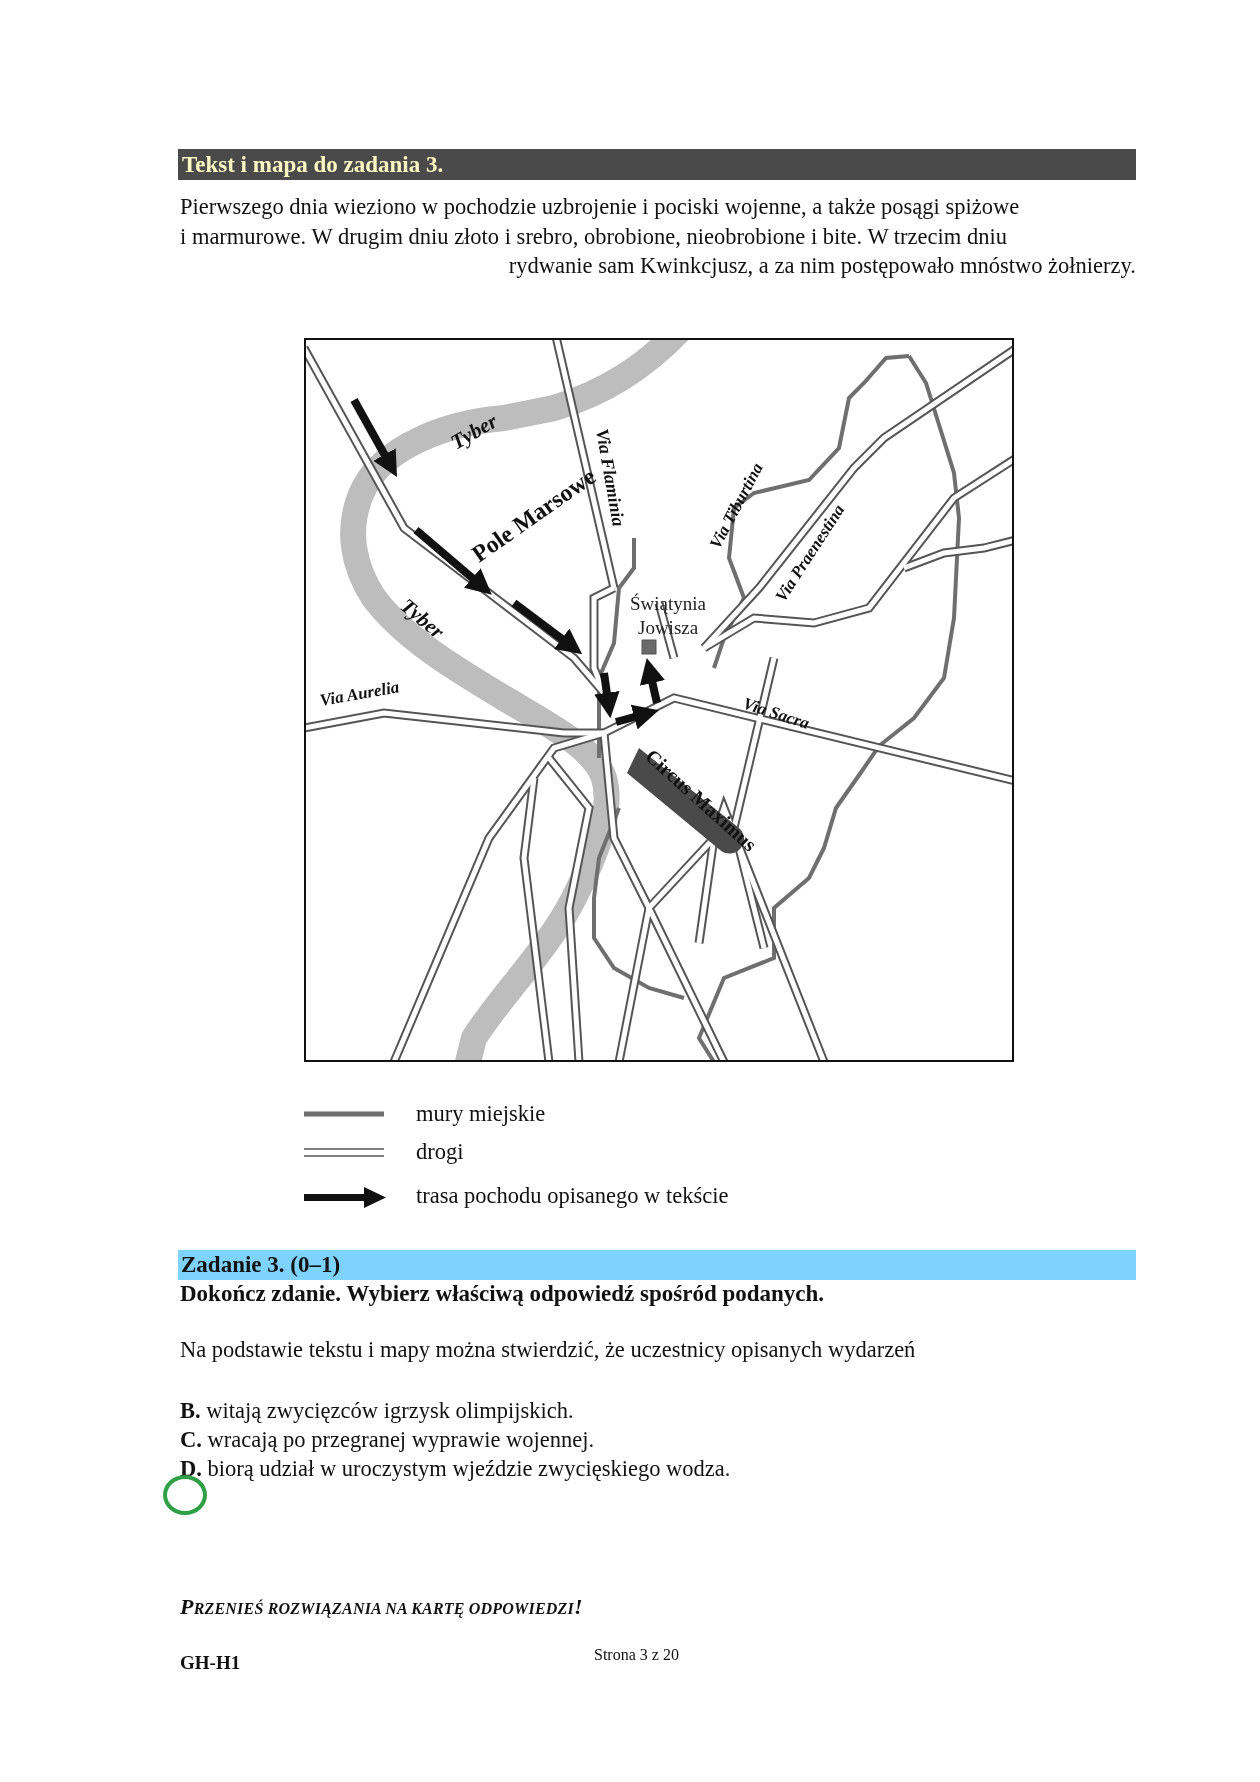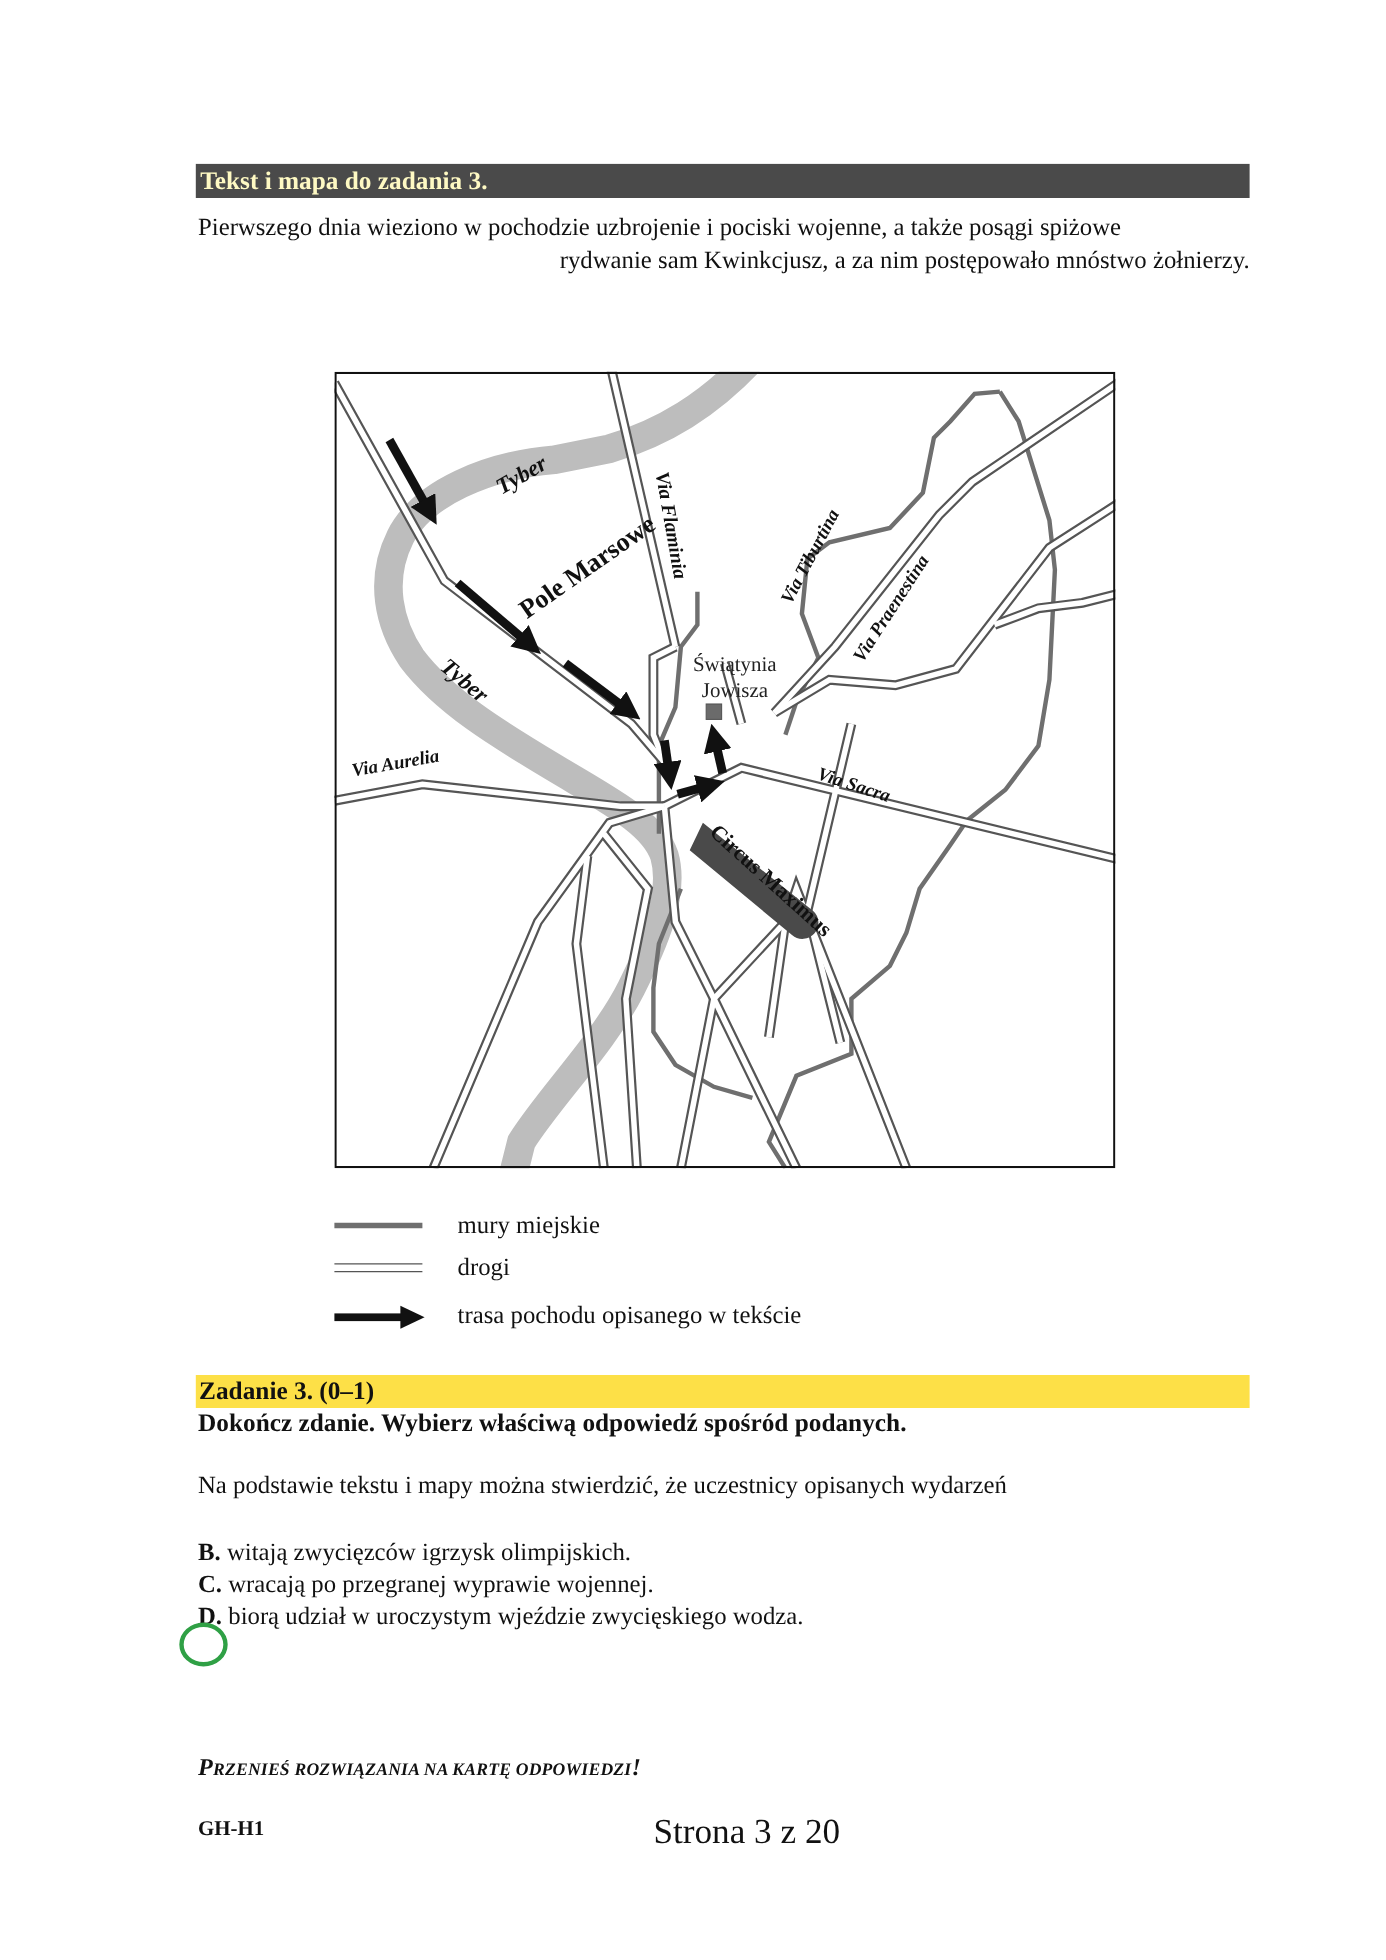--- a/index.html
+++ b/index.html
@@ -10,43 +10,44 @@
                 line-height: 31px; padding-left: 4px; box-sizing: border-box; }
   .passage { position: absolute; left: 180px; top: 192px; width: 956px; font-size: 22.5px;
              line-height: 29.5px; text-align: justify; }
   .passage p { margin: 0; }
   .map-frame { position: absolute; left: 304px; top: 338px; width: 710px; height: 724px; }
   .legend { position: absolute; left: 302px; top: 1098px; width: 600px; }
   .legend-row { position: absolute; left: 0; height: 36px; width: 600px; }
   .legend-sym { position: absolute; left: 0; top: 0; width: 86px; height: 36px; }
   .legend-label { position: absolute; left: 114px; top: 3px; font-size: 22.5px; }
   .task-bar { position: absolute; left: 178px; top: 1250px; width: 958px; height: 30px;
-              background: #fde047; font-weight: bold; font-size: 23px; line-height: 30px;
+              background: #7dd3fc; font-weight: bold; font-size: 23px; line-height: 30px;
               padding-left: 3px; box-sizing: border-box; }
   .instruction { position: absolute; left: 180px; top: 1281px; font-weight: bold; font-size: 23px; }
   .question { position: absolute; left: 180px; top: 1337px; font-size: 22.5px; }
   .options { position: absolute; left: 180px; top: 1396px; font-size: 22.5px; line-height: 29px; }
   .option { position: relative; white-space: nowrap; }
   .option .letter { font-weight: bold; }
   .circle-mark { position: absolute; left: 163px; top: 1475px; width: 44px; height: 40px;
                  border: 4px solid #2fa045; border-radius: 50%; box-sizing: border-box; }
   .transfer { position: absolute; left: 180px; top: 1594px; font-size: 20px; font-weight: bold; font-style: italic; letter-spacing: 0.2px; }
   .transfer .big { font-size: 22px; }
   .transfer .sc { font-size: 16px; }
   .footer-code { position: absolute; left: 180px; top: 1652px; font-size: 19px; font-weight: bold; }
-  .footer-page { position: absolute; left: 594px; top: 1646px; font-size: 32px; }
+  .footer-page { position: absolute; left: 594px; top: 1646px; font-size: 16px; }
   svg text { font-family: "Liberation Serif", "DejaVu Serif", serif; }
 </style>
 </head>
 <body>
 
 <div class="header-bar">Tekst i mapa do zadania 3.</div>
 
 <div class="passage">
   <p>Pierwszego dnia wieziono w pochodzie uzbrojenie i pociski wojenne, a także posągi spiżowe</p>
+  <p>i marmurowe. W drugim dniu złoto i srebro, obrobione, nieobrobione i bite. W trzecim dniu</p>
   <p style="text-align:right">rydwanie sam Kwinkcjusz, a za nim postępowało mnóstwo żołnierzy.</p>
 </div>
 
 <svg class="map-frame" viewBox="0 0 710 724" width="710" height="724">
   <defs>
     <clipPath id="mapclip">
         <rect x="0" y="0" width="710" height="724"></rect>
       </clipPath>
     <marker id="ah" viewBox="0 0 10 10" refX="6" refY="5" markerWidth="3.2" markerHeight="3.2" orient="auto">
       <path d="M0,0 L10,5 L0,10 z" fill="#111"></path>

